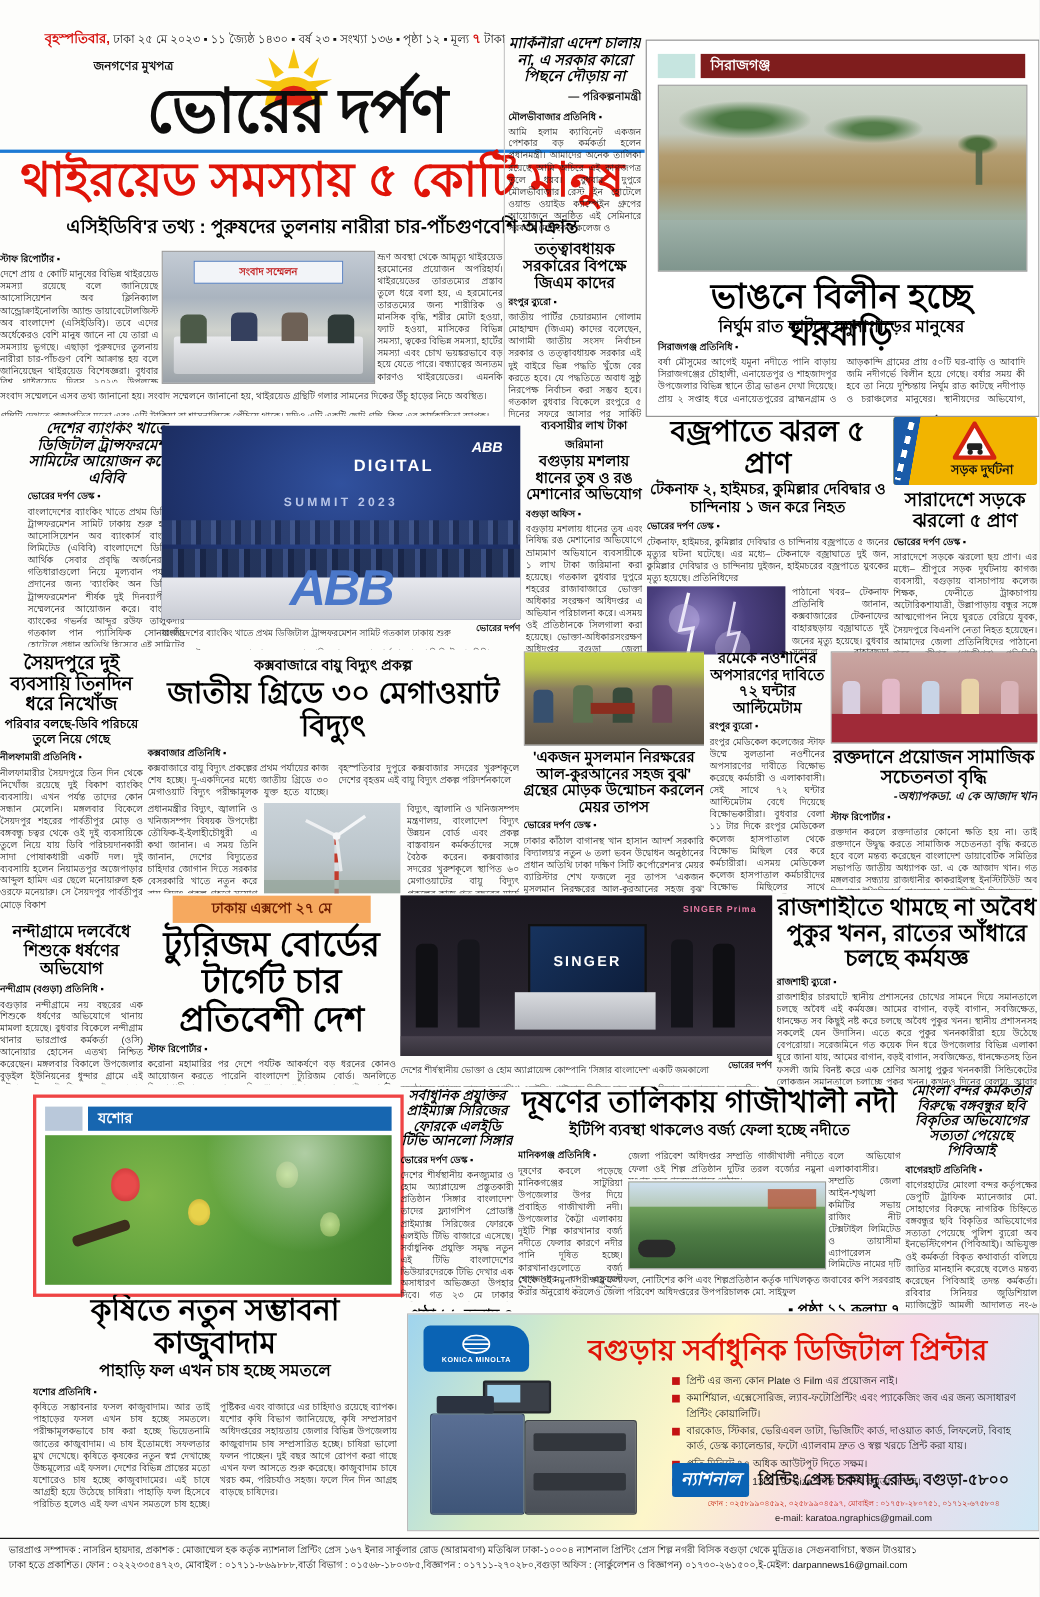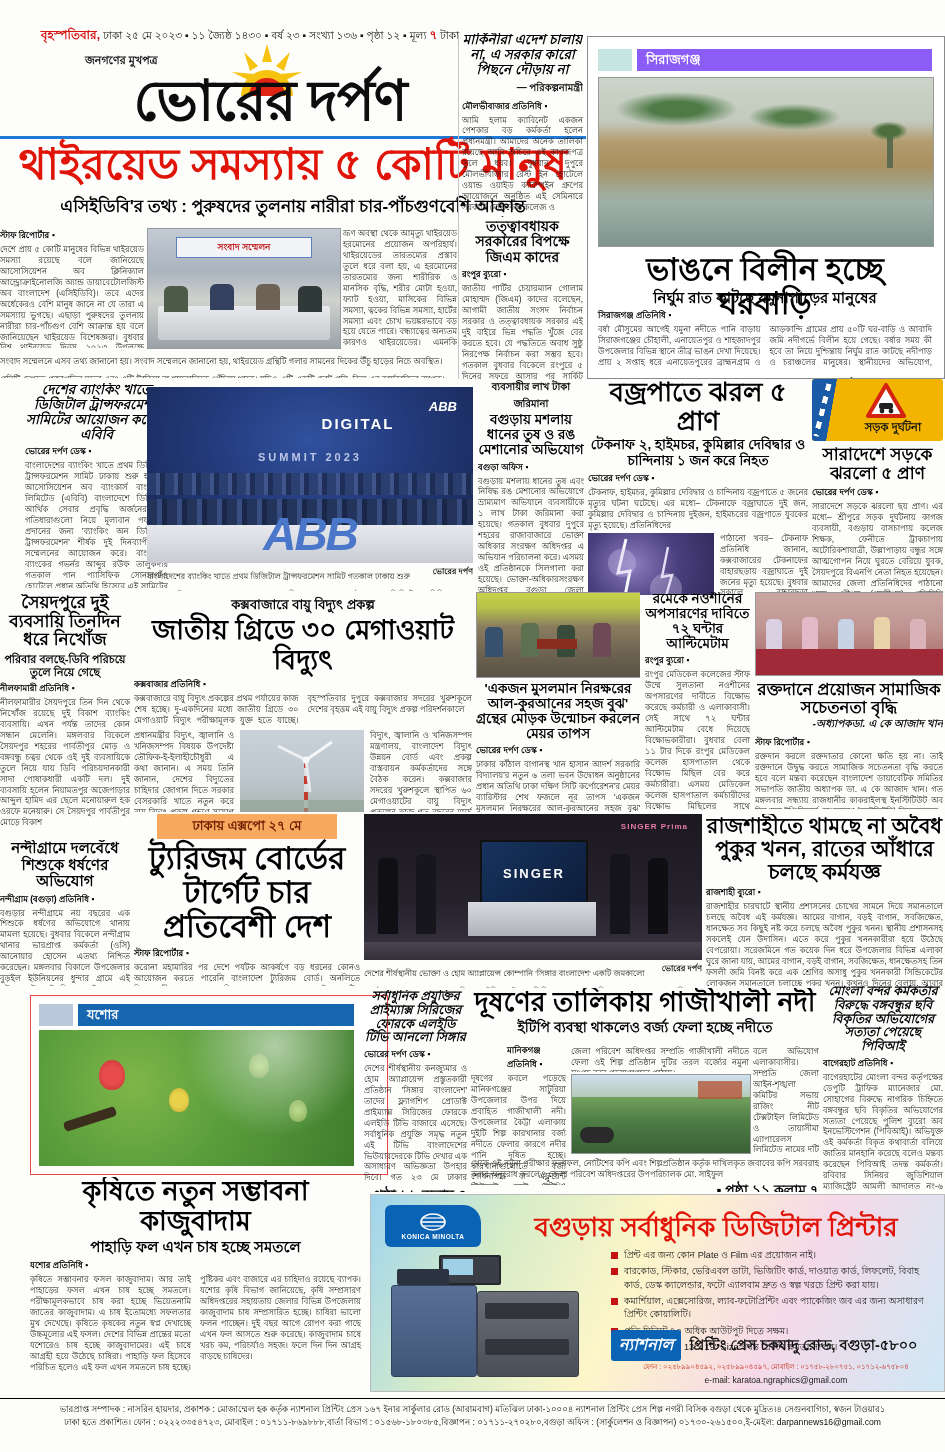--- a/index.html
+++ b/index.html
@@ -82,21 +82,21 @@
   <div class="art" style="left:462px;top:219px;width:121px;height:160px;">
     <div class="hl" style="font-size:14px;">তত্ত্বাবধায়ক সরকারের বিপক্ষে জিএম কাদের</div>
     <div class="byl">রংপুর ব্যুরো ▪</div>
     <div class="bd">জাতীয় পার্টির চেয়ারম্যান গোলাম মোহাম্মদ (জিএম) কাদের বলেছেন, আগামী জাতীয় সংসদ নির্বাচন সরকার ও তত্ত্বাবধায়ক সরকার এই দুই বাইরে ভিন্ন পদ্ধতি খুঁজে বের করতে হবে। যে পদ্ধতিতে অবাধ সুষ্ঠু নিরপেক্ষ নির্বাচন করা সম্ভব হবে। গতকাল বুধবার বিকেলে রংপুরে ৫ দিনের সফরে আসার পর সার্কিট হাউজে সাংবাদিকদের সঙ্গে আলাপকালে তিনি এসব কথা বলেন।</div>
 
   </div>
 
   <div class="art" style="left:587px;top:36px;width:356px;height:341px;border:1.5px solid #8a8a8a;background:#fff;">
     <div class="tagrow" style="left:10px;top:12px;width:334px;">
       <div class="tagsq" style="background:#c6e5e0;"></div>
-      <div class="tagbar" style="background:#8b5cf6;">সিরাজগঞ্জ</div>
+      <div class="tagbar" style="background:#7f1d1d;">সিরাজগঞ্জ</div>
     </div>
     <div class="photo" style="left:10px;top:40px;width:334px;height:168px;background:linear-gradient(180deg,#ccd5c9 0%,#c2c9bd 26%,#b39c6f 38%,#a8905f 52%,#9fae9e 70%,#8ca093 100%);border:1px solid #999;">
       <div style="position:absolute;left:18px;top:14px;width:120px;height:34px;background:radial-gradient(ellipse at center,#4e7a46 30%,transparent 72%);"></div>
       <div style="position:absolute;left:150px;top:26px;width:90px;height:26px;background:radial-gradient(ellipse at center,#557e4b 30%,transparent 72%);"></div>
       <div style="position:absolute;right:40px;top:56px;width:6px;height:34px;background:#5d6b4e;"></div>
       <div style="position:absolute;right:26px;top:44px;width:36px;height:18px;background:radial-gradient(ellipse at center,#4c6f3d 40%,transparent 75%);"></div>
       <div style="position:absolute;left:0;bottom:0;width:100%;height:46px;background:linear-gradient(180deg,#9fb2a9,#7f958d);"></div>
     </div>
     <div class="hl" style="position:absolute;left:10px;top:216px;width:334px;font-size:31px;">ভাঙনে বিলীন হচ্ছে ঘরবাড়ি</div>
     <div class="sub" style="position:absolute;left:10px;top:252px;width:334px;font-size:15px;">নির্ঘুম রাত কাটছে যমুনাপাড়ের মানুষের</div>
@@ -279,21 +279,21 @@
 
   <div class="art" style="left:706px;top:814px;width:237px;height:172px;">
     <div class="hl" style="font-size:21px;">রাজশাহীতে থামছে না অবৈধ পুকুর খনন, রাতের আঁধারে চলছে কর্মযজ্ঞ</div>
     <div class="byl">রাজশাহী ব্যুরো ▪</div>
     <div class="bd" style="height:94px;overflow:hidden;">
       <span>রাজশাহীর চারঘাটে স্থানীয় প্রশাসনের চোখের সামনে দিয়ে সমানতালে চলছে অবৈধ এই কর্মযজ্ঞ। আমের বাগান, বড়ই বাগান, সবজিক্ষেত, ধানক্ষেত সব কিছুই নষ্ট করে চলছে অবৈধ পুকুর খনন। স্থানীয় প্রশাসনসহ সকলেই যেন উদাসিন। এতে করে পুকুর খননকারীরা হয়ে উঠেছে বেপরোয়া। সরেজমিনে গত কয়েক দিন ধরে উপজেলার বিভিন্ন এলাকা ঘুরে জানা যায়, আমের বাগান, বড়ই বাগান, সবজিক্ষেত, ধানক্ষেতসহ তিন ফসলী জমি বিনষ্ট করে এক শ্রেণির অসাধু পুকুর খননকারী সিন্ডিকেটের লোকজন সমানতালে চলাচ্ছে পুকুর খনন। কখনও দিনের বেলায়, আবার কখনও রাতের বেলায় চলছে এসব অবৈধ কর্মযজ্ঞ। ফলে চারঘাটে এখন</span>
       
     </div>
   </div>
 
-  <div class="art" style="left:30px;top:995px;width:331px;height:178px;border:1px solid #ef4444;background:#fff;padding-left:25px;">
+  <div class="art" style="left:30px;top:995px;width:331px;height:178px;border:3px solid #ef4444;background:#fff;">
     <div class="tagrow" style="left:8px;top:8px;width:315px;">
       <div class="tagsq" style="background:#b9c8da;"></div>
       <div class="tagbar" style="background:#1766b0;">যশোর</div>
     </div>
     <div class="photo" style="left:8px;top:34px;width:315px;height:136px;background:radial-gradient(circle at 30% 40%,#7fb649 0%,#5a9e3c 40%,#3f7d2c 100%);">
       <div style="position:absolute;left:60px;top:30px;width:26px;height:30px;background:radial-gradient(circle,#e84b4b 45%,#c23333 100%);border-radius:50% 50% 46% 46%;"></div>
       <div style="position:absolute;left:130px;top:58px;width:20px;height:24px;background:radial-gradient(circle,#e8d24b 45%,#c2a833 100%);border-radius:50% 50% 46% 46%;"></div>
       <div style="position:absolute;left:210px;top:24px;width:20px;height:24px;background:radial-gradient(circle,#a4cf6a,#6f9e44);border-radius:50% 50% 46% 46%;"></div>
       <div style="position:absolute;left:250px;top:70px;width:18px;height:22px;background:radial-gradient(circle,#b3d77c,#7aa74c);border-radius:50% 50% 46% 46%;"></div>
       <div style="position:absolute;left:24px;top:84px;width:54px;height:10px;background:#3c2e1c;transform:rotate(-18deg);border-radius:4px;"></div>
@@ -313,21 +313,21 @@
     <div class="hl" style="font-size:12.5px;font-style:italic;">সর্বাধুনিক প্রযুক্তির প্রাইম্যাক্স সিরিজের ফোরকে এলইডি টিভি আনলো সিঙ্গার</div>
     <div class="byl">ভোরের দর্পণ ডেস্ক ▪</div>
     <div class="bd" style="height:120px;overflow:hidden;">দেশের শীর্ষস্থানীয় কনজ্যুমার ও হোম অ্যাপ্লায়েন্স প্রস্তুতকারী প্রতিষ্ঠান 'সিঙ্গার বাংলাদেশ' তাদের ফ্ল্যাগশিপ প্রোডাক্ট প্রাইম্যাক্স সিরিজের ফোরকে এলইডি টিভি বাজারে এসেছে। সর্বাধুনিক প্রযুক্তি সমৃদ্ধ নতুন এই টিভি বাংলাদেশের ভিউয়ারদেরকে টিভি দেখার এক অসাধারণ অভিজ্ঞতা উপহার দিবে। গত ২৩ মে ঢাকার রেডিসন ব্লু ওয়াটার গার্ডেন হোটেলে আয়োজিত এক বর্ণিল অনুষ্ঠানের মধ্য দিয়ে প্রাইম্যাক্স সিরিজের টিভি লঞ্চ করা হয়। উদ্বোধনী অনুষ্ঠানে প্রধান অতিথি</div>
     <div class="jump">▪ পৃষ্ঠা ১১ কলাম ৪</div>
   </div>
 
   <div class="art" style="left:471px;top:988px;width:348px;height:204px;">
     <div class="hl" style="font-size:27px;">দূষণের তালিকায় গাজীখালী নদী</div>
     <div class="sub" style="font-size:14px;margin-top:1px;">ইটিপি ব্যবস্থা থাকলেও বর্জ্য ফেলা হচ্ছে নদীতে</div>
     <div style="position:absolute;left:0;top:56px;width:95px;">
-      <div class="byl" style="margin-top:0;margin-left:36px;">মানিকগঞ্জ প্রতিনিধি ▪</div>
+      <div class="byl" style="margin-top:0;">মানিকগঞ্জ প্রতিনিধি ▪</div>
       <div class="bd" style="height:112px;overflow:hidden;">দূষণের কবলে পড়েছে মানিকগঞ্জের সাটুরিয়া উপজেলার উপর দিয়ে প্রবাহিত গাজীখালী নদী। উপজেলার কৈট্টা এলাকায় দুইটি শিল্প কারখানার বর্জ্য নদীতে ফেলার কারণে নদীর পানি দূষিত হচ্ছে। কারখানাগুলোতে বর্জ্য শোধনাগার বা এফ্লুয়েন্ট ট্রিটমেন্ট প্ল্যান্ট (ইটিপি) ব্যবস্থা থাকলেও বর্জ্য নদীতে ফেলায় পরিবেশ দূষিত হচ্ছে</div>
     </div>
     <div class="bd" style="position:absolute;left:100px;top:58px;width:178px;height:26px;overflow:hidden;">জেলা পরিবেশ অধিদপ্তর সম্প্রতি গাজীখালী নদীতে ফেলা ওই শিল্প প্রতিষ্ঠান দুটির তরল বর্জ্যের নমুনা সংগ্রহ করে গবেষণাগারে পাঠায়।</div>
     <div class="photo" style="left:100px;top:86px;width:178px;height:78px;background:linear-gradient(180deg,#9fc48a 0%,#6f9e5c 30%,#4d7c44 60%,#3a6136 100%);border:1px solid #999;">
       <div style="position:absolute;left:8px;bottom:10px;width:34px;height:16px;background:#2a2a2a;border-radius:8px;"></div>
       <div style="position:absolute;left:0;top:0;width:100%;height:22px;background:linear-gradient(180deg,#cfe0ef,#b5c9b9);"></div>
       <div style="position:absolute;right:8px;top:6px;width:44px;height:18px;background:#b5573b;opacity:.8;"></div>
     </div>
     <div class="bd" style="position:absolute;left:282px;top:58px;width:66px;height:106px;overflow:hidden;">বলে অভিযোগ এলাকাবাসীর। সম্প্রতি জেলা আইন-শৃঙ্খলা কমিটির সভায় রাজিং নীট টেক্সটাইল লিমিটেড ও তায়াসীমা এ্যাপারেলস লিমিটেড নামের দুটি প্রতিষ্ঠানের বিরুদ্ধে গাজীখালী নদী দূষণের অভিযোগ ওঠে। পরে</div>
     <div class="bd" style="position:absolute;left:0;top:170px;width:348px;height:32px;">
@@ -361,39 +361,39 @@
       <div style="position:absolute;left:86px;top:36px;width:100px;height:84px;background:linear-gradient(180deg,#6b7078,#4a4f57);border:1px solid #3a3e45;border-radius:3px;"></div>
       <div style="position:absolute;left:94px;top:48px;width:84px;height:16px;background:#32363c;border-radius:2px;"></div>
       <div style="position:absolute;left:94px;top:84px;width:84px;height:16px;background:#32363c;border-radius:2px;"></div>
       <div style="position:absolute;left:6px;top:14px;width:52px;height:16px;background:#2c3340;border-radius:2px;"></div>
     </div>
     <div style="position:absolute;left:240px;top:54px;width:320px;">
       <div class="bullet-li">
           <span>প্রিন্ট এর জন্য কোন Plate ও Film এর প্রয়োজন নাই।</span>
         </div>
       <div class="bullet-li">
+          <span>কমার্শিয়াল, এক্সেসোরিজ, ল্যাব-ফটোপ্রিন্টিং এবং প্যাকেজিং জব এর জন্য অসাধারণ প্রিন্টিং কোয়ালিটি।</span>
+        </div>
+      <div class="bullet-li">
           <span>বারকোড, স্টিকার, ভেরিএবল ডাটা, ভিজিটিং কার্ড, দাওয়াত কার্ড, লিফলেট, বিবাহ কার্ড, ডেস্ক ক্যালেন্ডার, ফটো এ্যালবাম দ্রুত ও স্বল্প খরচে প্রিন্ট করা যায়।</span>
-        </div>
-      <div class="bullet-li">
-          <span>কমার্শিয়াল, এক্সেসোরিজ, ল্যাব-ফটোপ্রিন্টিং এবং প্যাকেজিং জব এর জন্য অসাধারণ প্রিন্টিং কোয়ালিটি।</span>
         </div>
       <div class="bullet-li">
           <span>প্রতি মিনিটে ৭০ অধিক আউটপুট দিতে সক্ষম।</span>
         </div>
       <div class="bullet-li">
           <span>300 GSM এবং 13″x 19″ Size পর্যন্ত প্রিন্টিং ক্ষমতা সম্পন্ন।</span>
         </div>
     </div>
     <div style="position:absolute;left:240px;bottom:30px;width:330px;display:flex;align-items:center;gap:8px;">
       <span style="background:#0a63b4;color:#fff;font-weight:900;font-style:italic;font-size:16px;padding:2px 8px;border-radius:3px;">ন্যাশনাল</span>
       <span style="font-size:14.5px;font-weight:bold;color:#111;">প্রিন্টিং প্রেস চকযাদু রোড, বগুড়া-৫৮০০</span>
     </div>
     <div style="position:absolute;left:240px;bottom:18px;width:330px;text-align:center;font-size:7px;color:#c42310;">ফোন : ০২৫৮৯৯০৪৫৯২, ০২৫৮৯৯০৪৫৯৭, মোবাইল : ০১৭৫৮-২৮০৭৫১, ০১৭১২-৬৭৫৮০৪</div>
     <div style="position:absolute;left:240px;bottom:6px;width:330px;text-align:center;font-size:8.5px;color:#222;">e-mail: karatoa.ngraphics@gmail.com</div>
   </div>
 
   <div class="abs" style="left:0;top:1398px;width:945px;border-top:1.5px solid #000;"></div>
-  <div class="abs" style="left:8px;top:1403px;width:929px;text-align:center;font-size:8.6px;line-height:1.5;color:#111;">
+  <div class="abs" style="left:8px;top:1403px;width:929px;font-size:8.6px;line-height:1.5;color:#111;">
     <div>ভারপ্রাপ্ত সম্পাদক : নাসরিন হায়দার, প্রকাশক : মোজাম্মেল হক কর্তৃক ন্যাশনাল প্রিন্টিং প্রেস ১৬৭ ইনার সার্কুলার রোড (আরামবাগ) মতিঝিল ঢাকা-১০০০৪ ন্যাশনাল প্রিন্টিং প্রেস শিল্প নগরী বিসিক বগুড়া থেকে মুদ্রিত।৪ সেগুনবাগিচা, স্বজন টাওয়ার১</div>
     <div>ঢাকা হতে প্রকাশিত। ফোন : ০২২২৩৩৫৪৭২৩, মোবাইল : ০১৭১১-৮৬৯৮৮৮,বার্তা বিভাগ : ০১৫৬৮-১৮০৩৮৫,বিজ্ঞাপন : ০১৭১১-২৭০২৮০,বগুড়া অফিস : (সার্কুলেশন ও বিজ্ঞাপন) ০১৭৩০-২৬১৫০০,ই-মেইল: darpannews16@gmail.com</div>
   </div>
 
 </div>
 
 </body></html>

